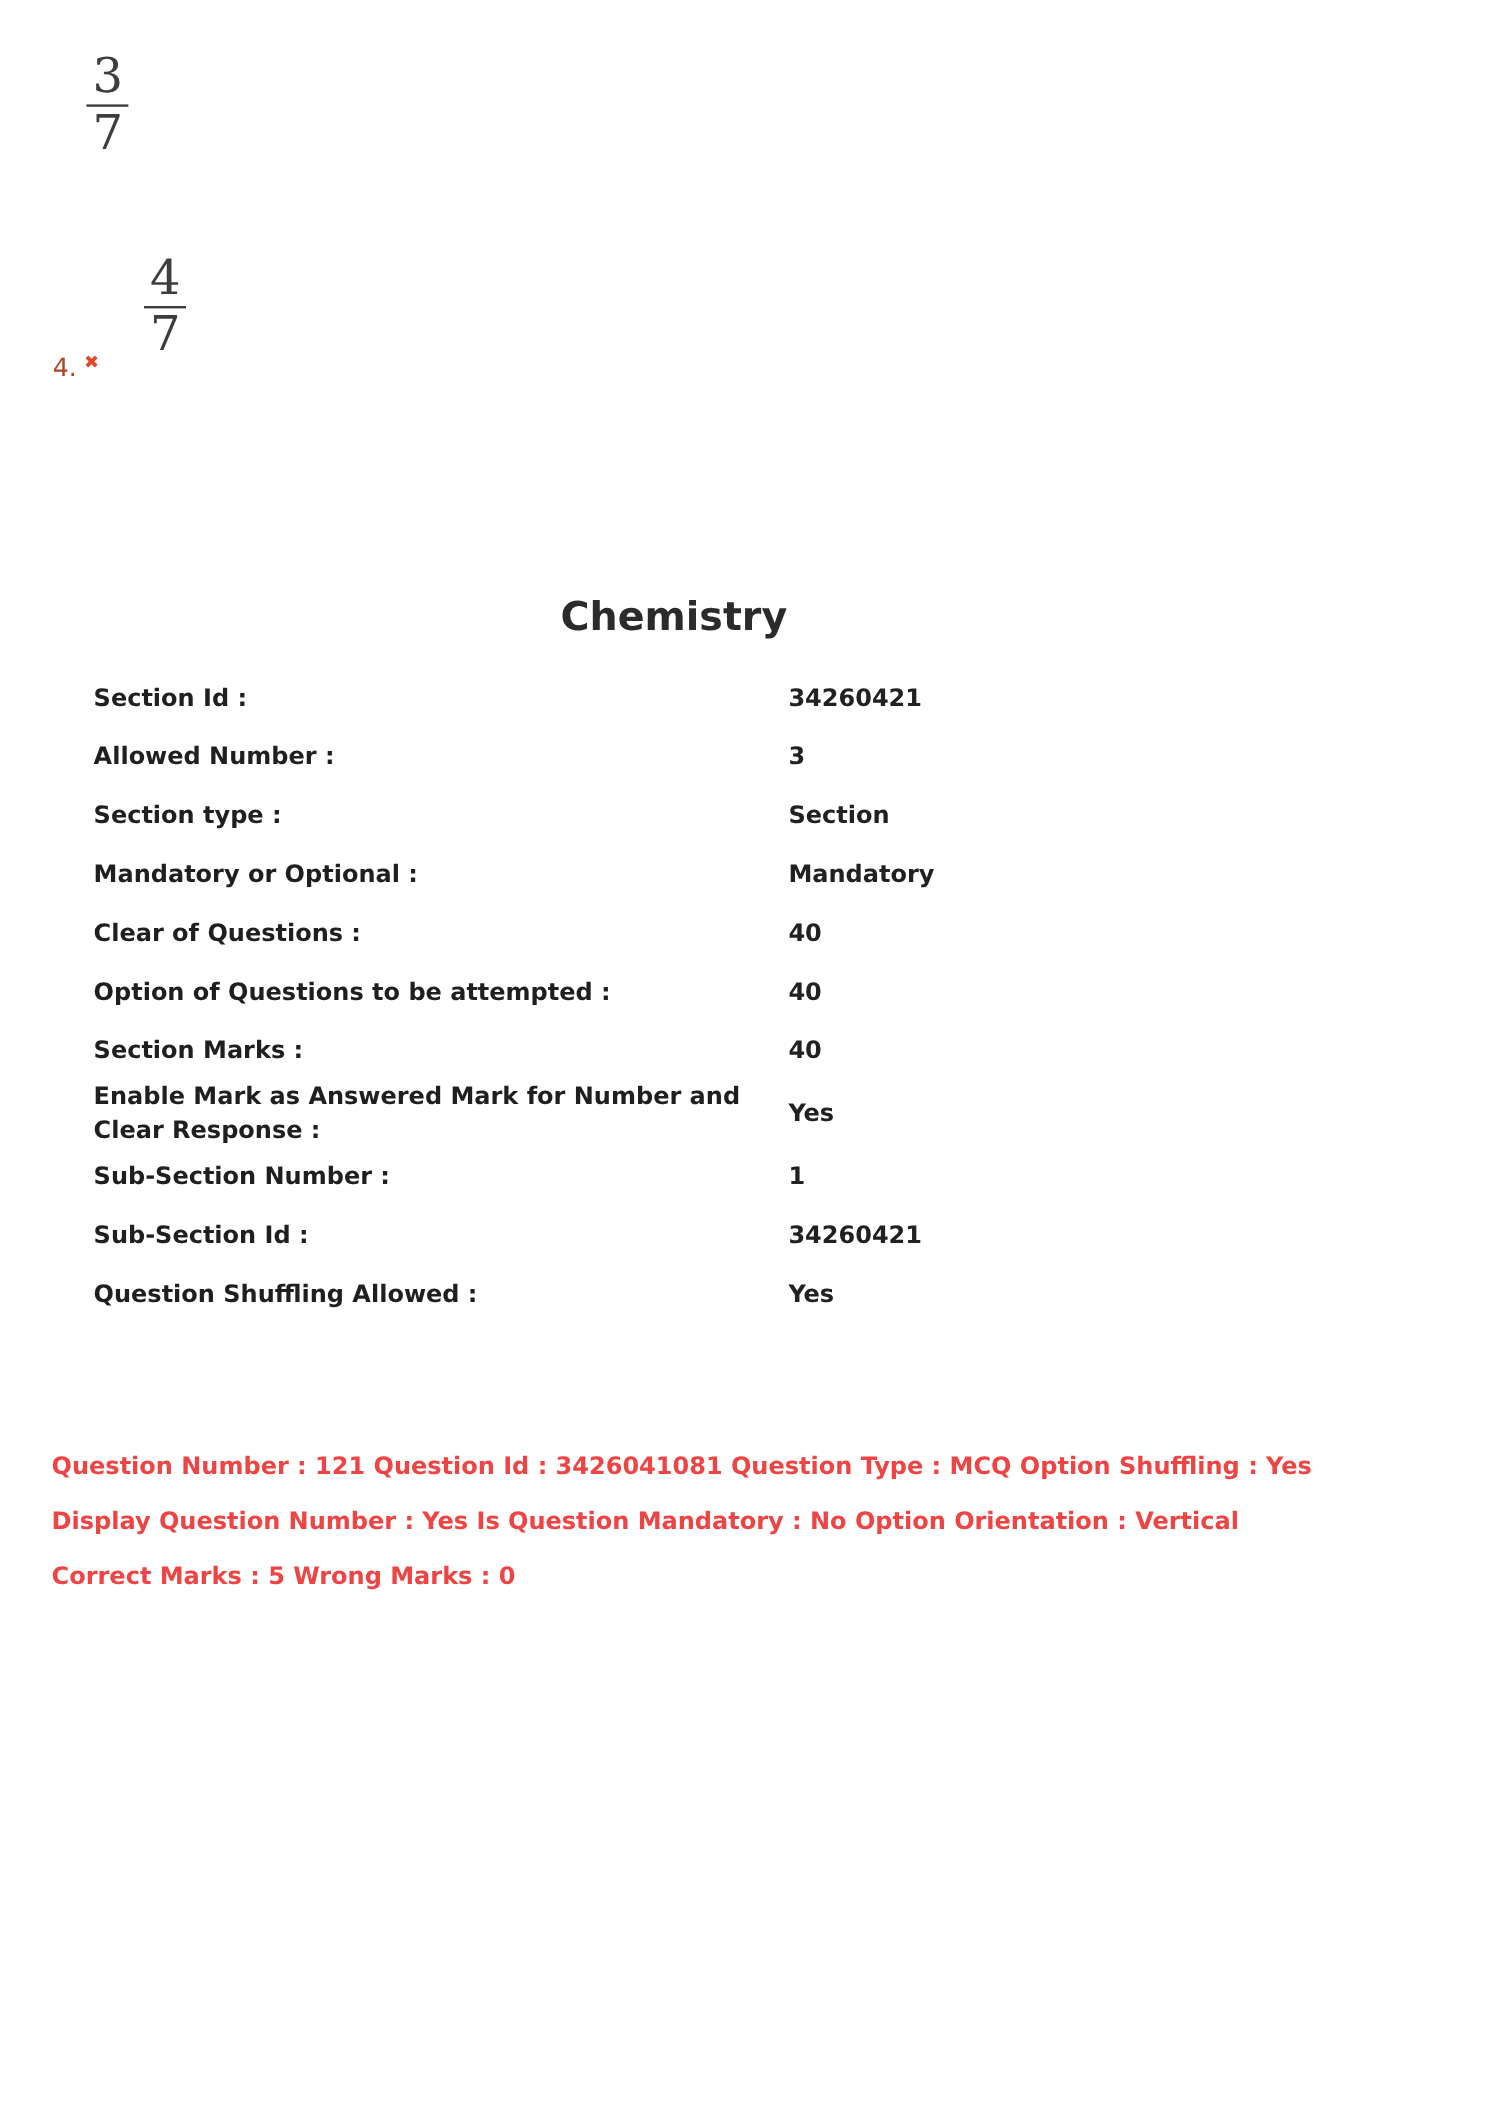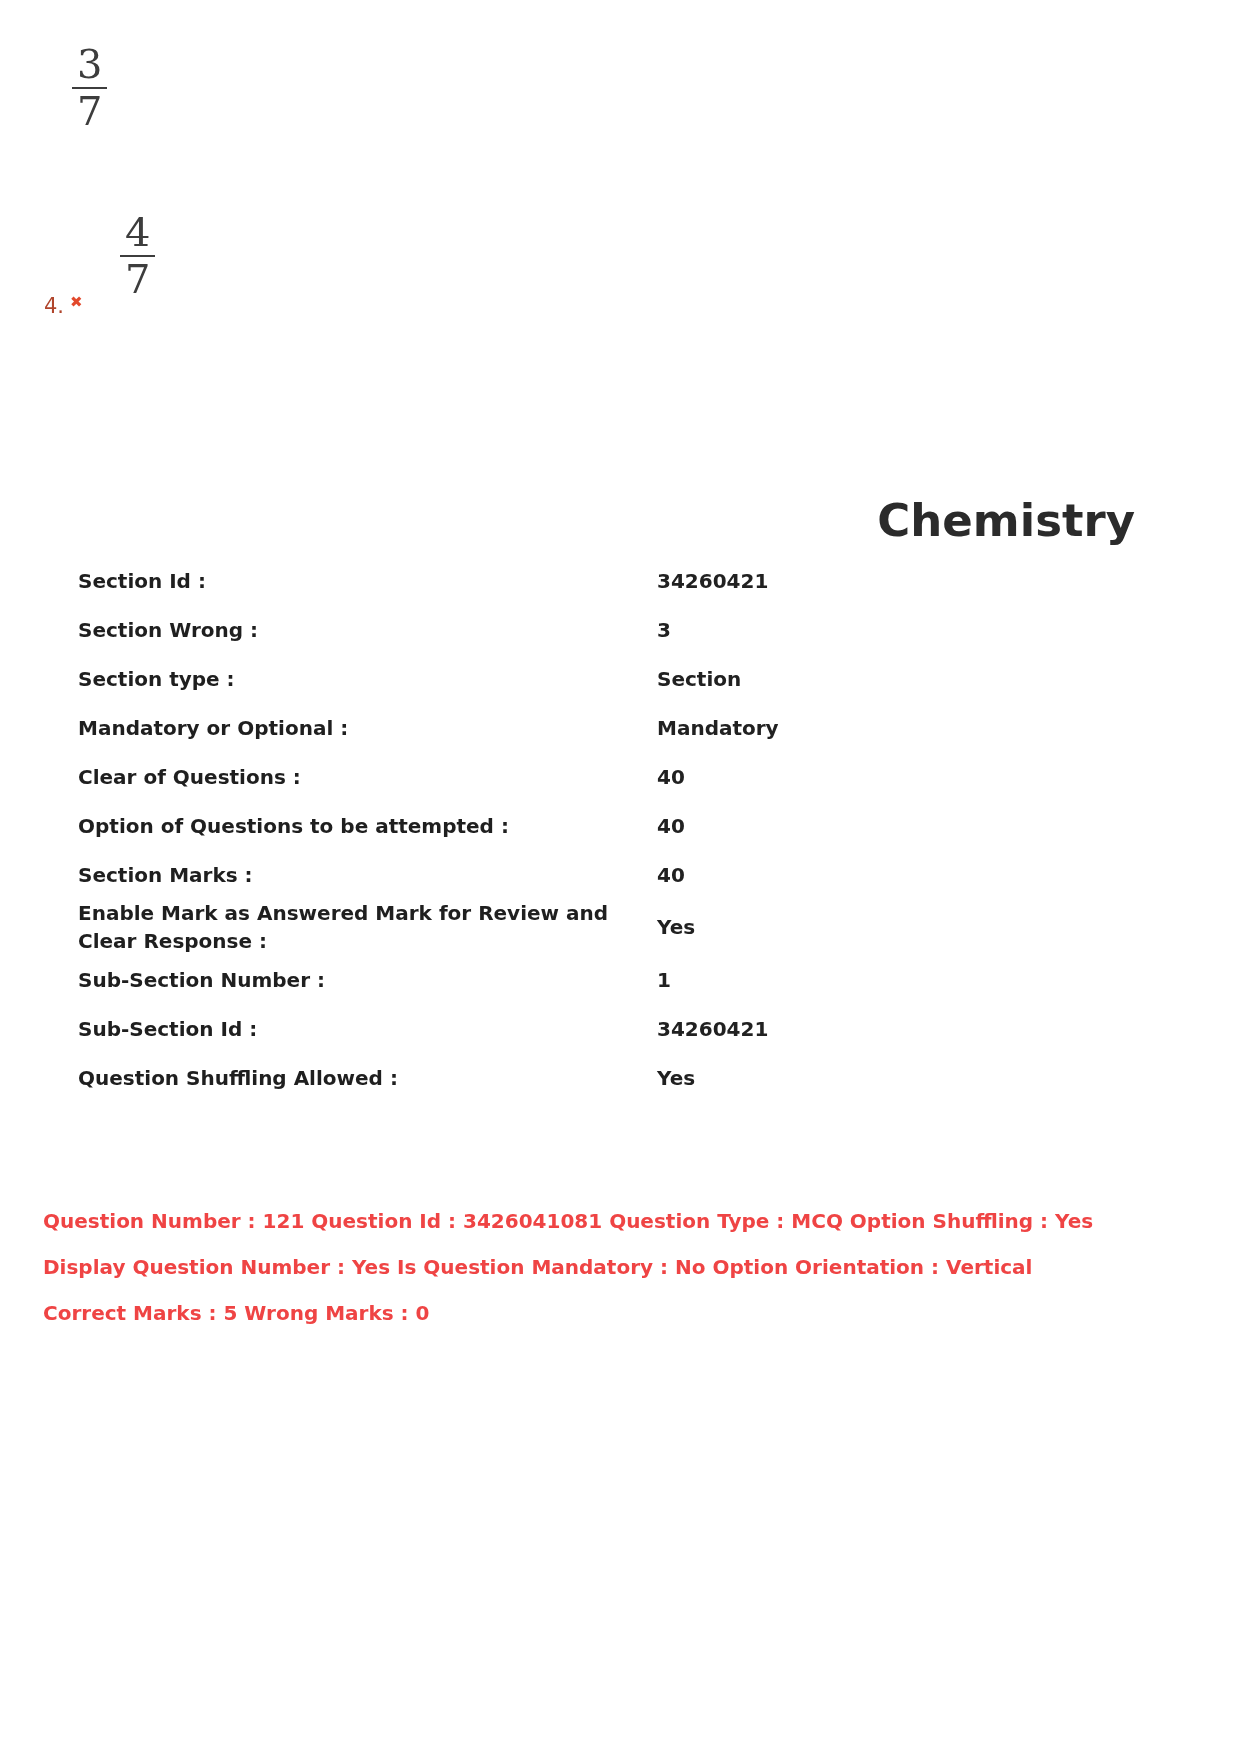--- a/index.html
+++ b/index.html
@@ -57,26 +57,26 @@
     font-size: 15px;
     font-weight: bold;
     color: #e2492c;
     vertical-align: super;
     margin-left: 6px;
   }
 
   
   .section-title {
     position: absolute;
-    left: 12px;
+    left: 0;
     top: 494px;
     width: 1123px;
     margin: 0;
-    text-align: right;
-    font-size: 45px;
+    text-align: center;
+    font-size: 33px;
     font-weight: bold;
     color: #2b2b2b;
   }
 
   
   .props {
     position: absolute;
     left: 38px;
     top: 556px;
     width: 1165px;
@@ -136,39 +136,39 @@
   <div class="option-marker">
     <span class="opt-num">4.</span><span class="x-icon">✖</span>
   </div>
 
   <h1 class="section-title">Chemistry</h1>
 
   <div class="props">
     <div class="label">Section Id :</div>
     <div class="value">34260421</div>
 
-    <div class="label">Section Wrong :</div>
+    <div class="label">Allowed Number :</div>
     <div class="value">3</div>
 
     <div class="label">Section type :</div>
     <div class="value">Section</div>
 
     <div class="label">Mandatory or Optional :</div>
     <div class="value">Mandatory</div>
 
     <div class="label">Clear of Questions :</div>
     <div class="value">40</div>
 
     <div class="label">Option of Questions to be attempted :</div>
     <div class="value">40</div>
 
     <div class="label">Section Marks :</div>
     <div class="value">40</div>
 
-    <div class="label">Enable Mark as Answered Mark for Review and Clear Response :</div>
+    <div class="label">Enable Mark as Answered Mark for Number and Clear Response :</div>
     <div class="value">Yes</div>
 
     <div class="label">Sub-Section Number :</div>
     <div class="value">1</div>
 
     <div class="label">Sub-Section Id :</div>
     <div class="value">34260421</div>
 
     <div class="label">Question Shuffling Allowed :</div>
     <div class="value">Yes</div>

